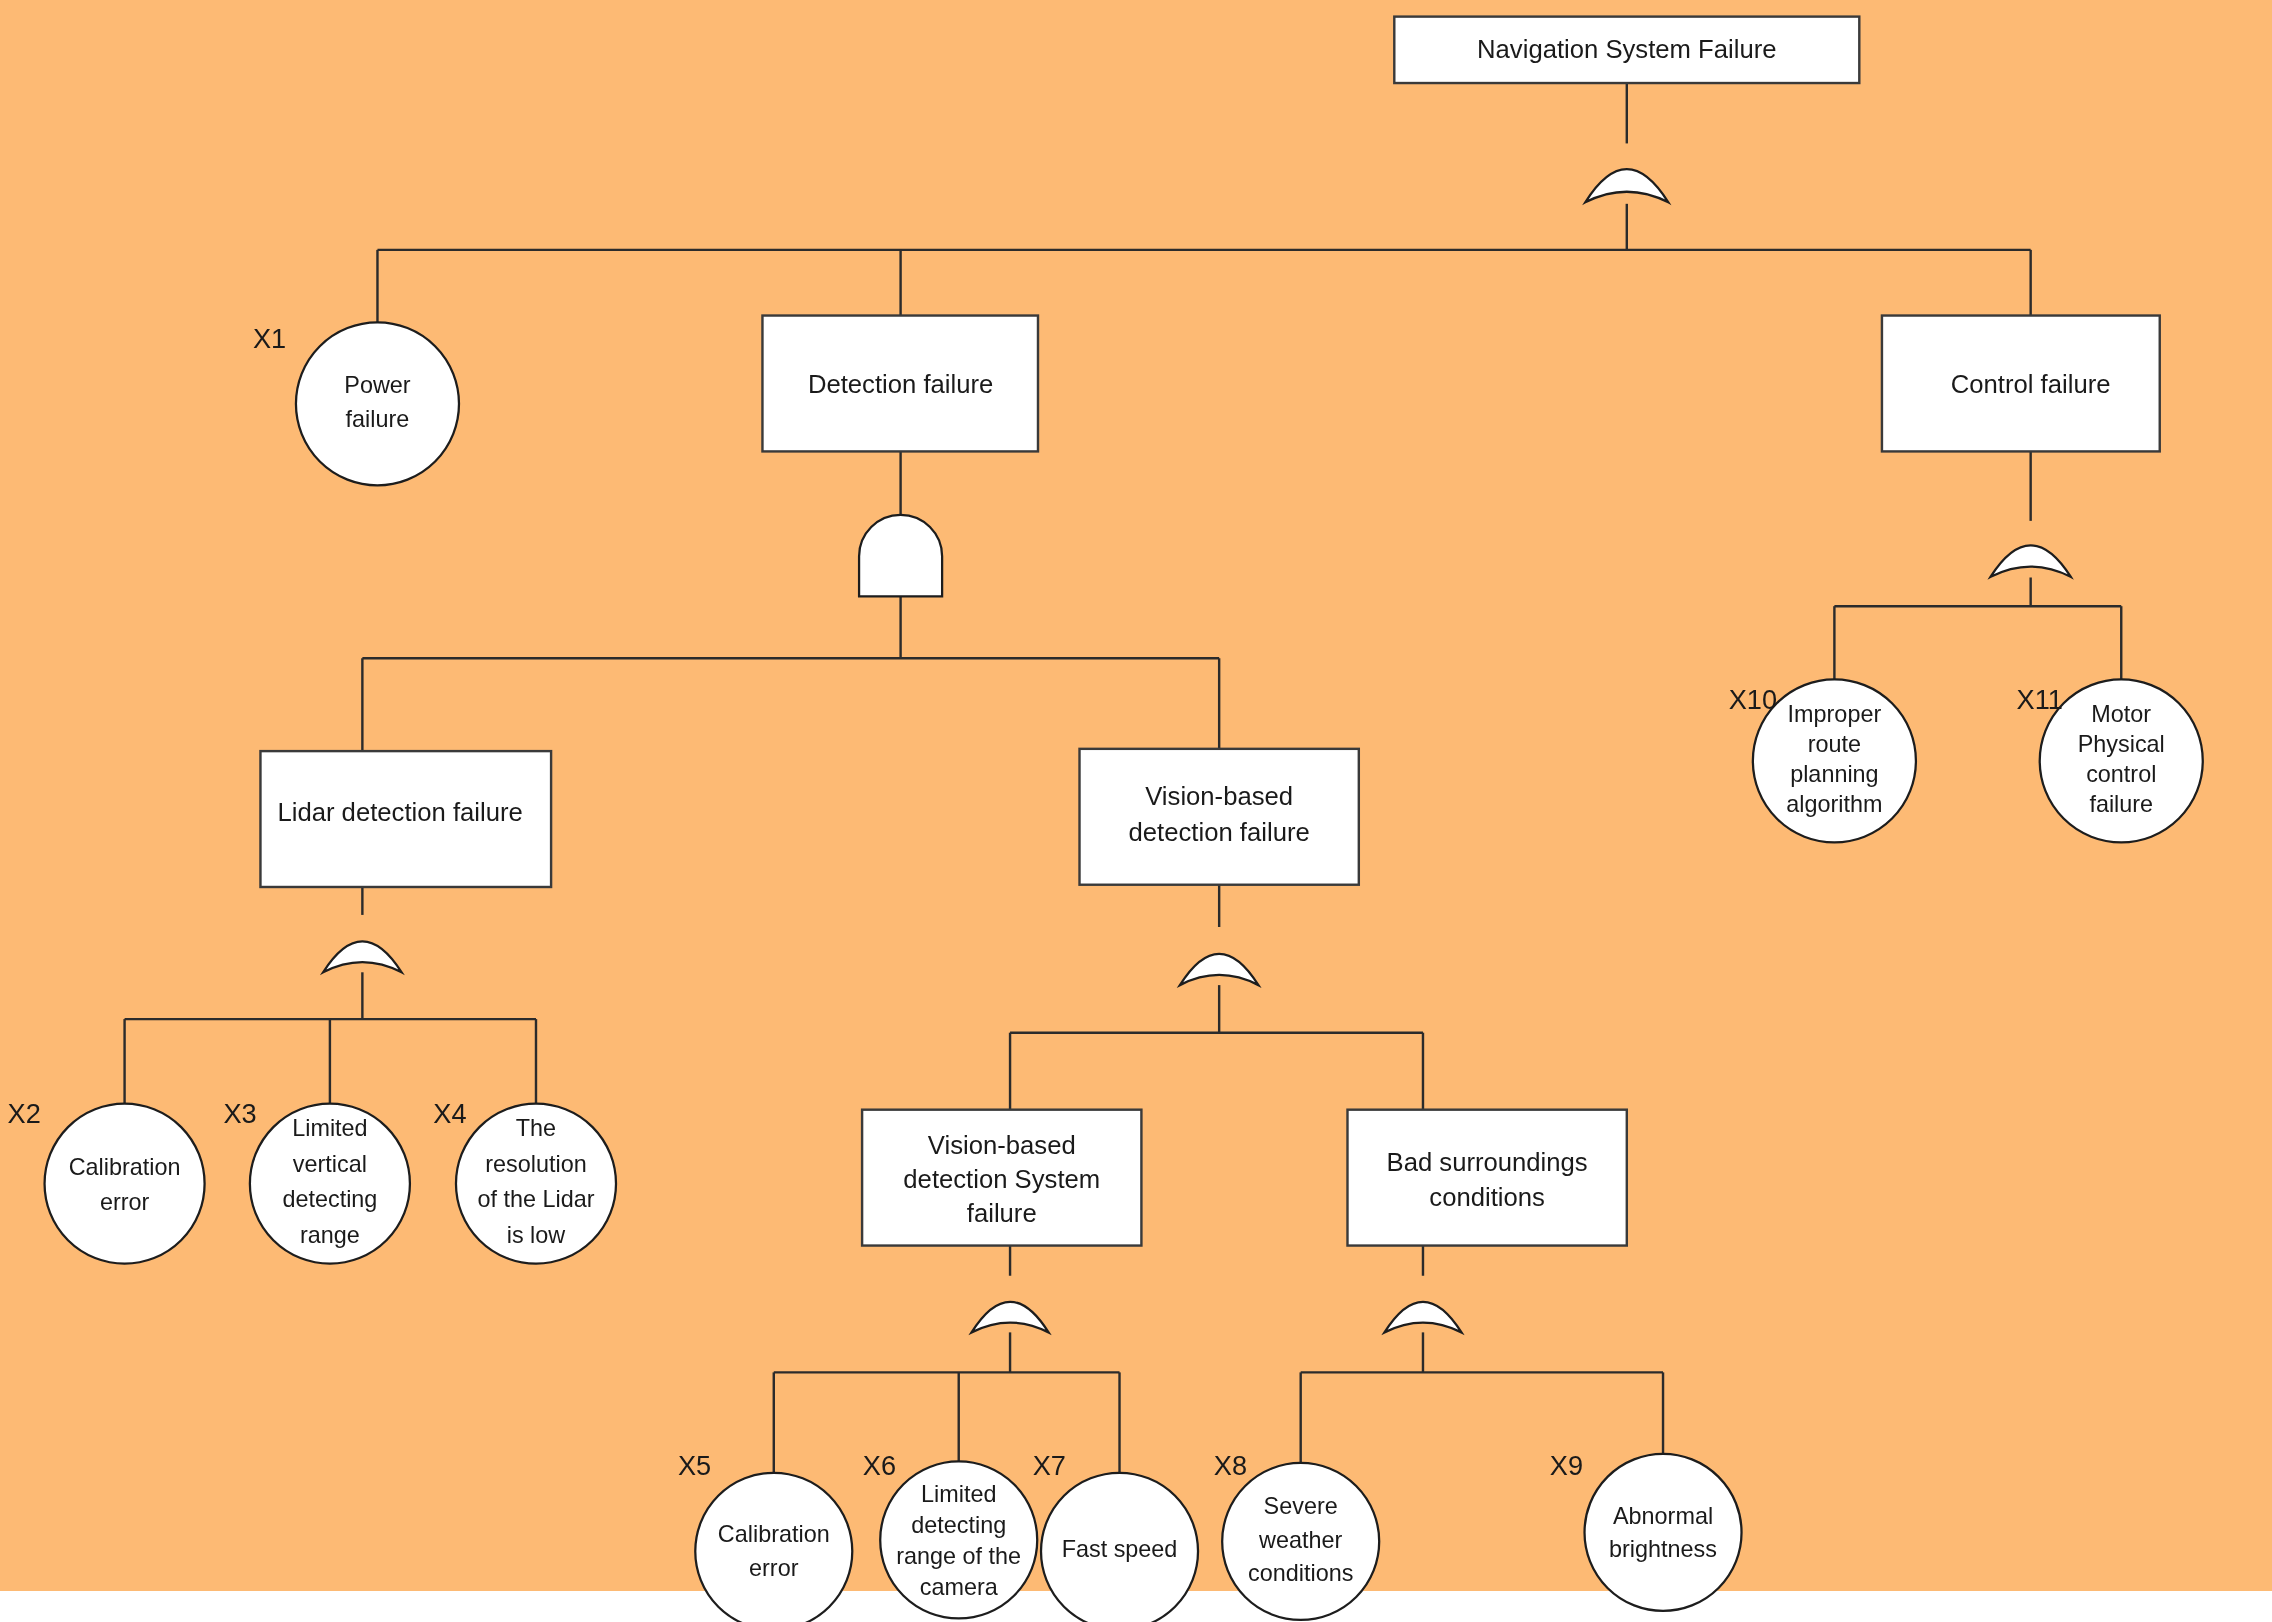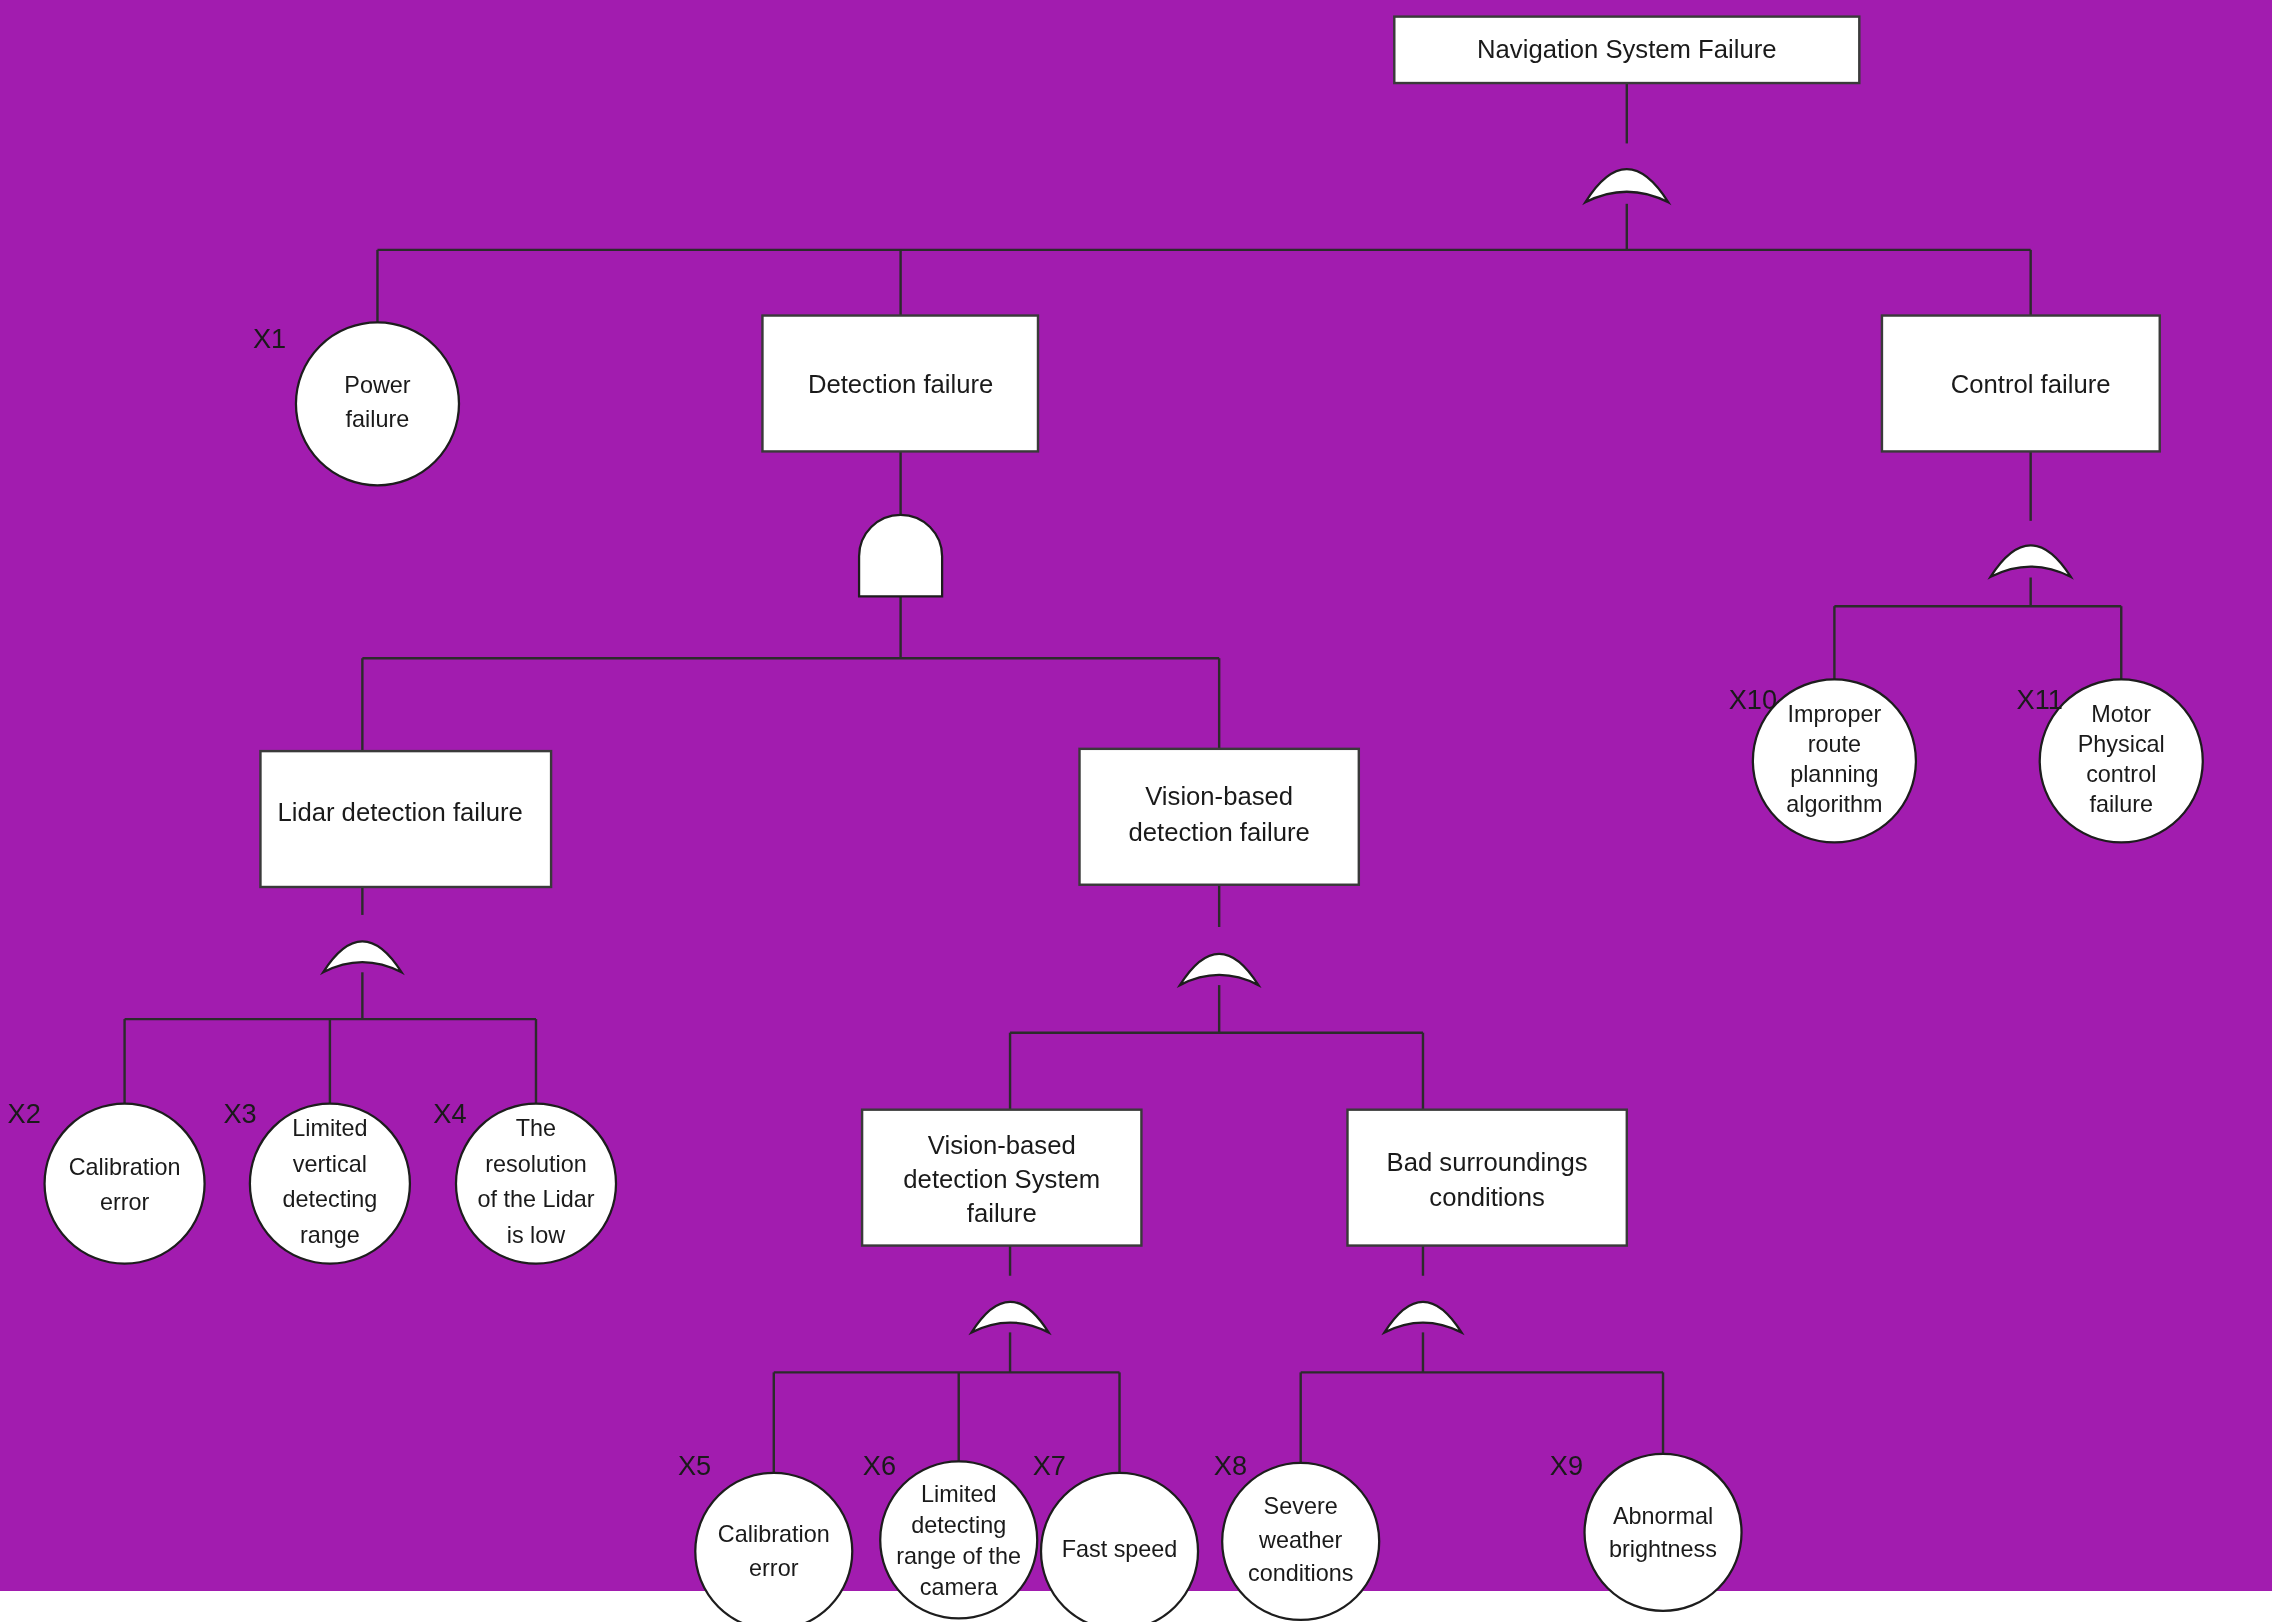--- a/index.html
+++ b/index.html
@@ -1,18 +1,18 @@
 <!DOCTYPE html>
 <html style="font-size:12px"><head>
 <meta charset="utf-8">
 <title>Fault Tree</title>
 <style>
   html,body{margin:0;padding:0;background:#ffffff;}
   body{width:2273px;height:1623px;overflow:hidden;font-family:"Liberation Sans",sans-serif;}
-  #tree-root{position:relative;width:2273px;height:1591px;background:#a21caf;}
+  #tree-root{position:relative;width:2273px;height:1591px;background:#fdba74;}
   svg#ft{display:block;width:2273px;height:1623px;}
   .edge{stroke:#2b2b2b;stroke-width:3.2;fill:none;}
   .boxshape{fill:#ffffff;stroke:#3a3a3a;stroke-width:3.2;}
   .circshape{fill:#ffffff;stroke:#1d1d1d;stroke-width:3.0;}
   .gateshape{fill:#ffffff;stroke:#1d1d1d;stroke-width:3.0;}
   .nodetext{font-family:"Liberation Sans",sans-serif;font-size:33px;fill:#1a1a1a;text-anchor:middle;dominant-baseline:middle;}
   .nodetext.box{font-size:34px;}
   .nodetext.circ{font-size:31px;}
   .idtext{font-family:"Liberation Sans",sans-serif;font-size:36px;fill:#1a1a1a;text-anchor:middle;dominant-baseline:middle;}
 </style>

